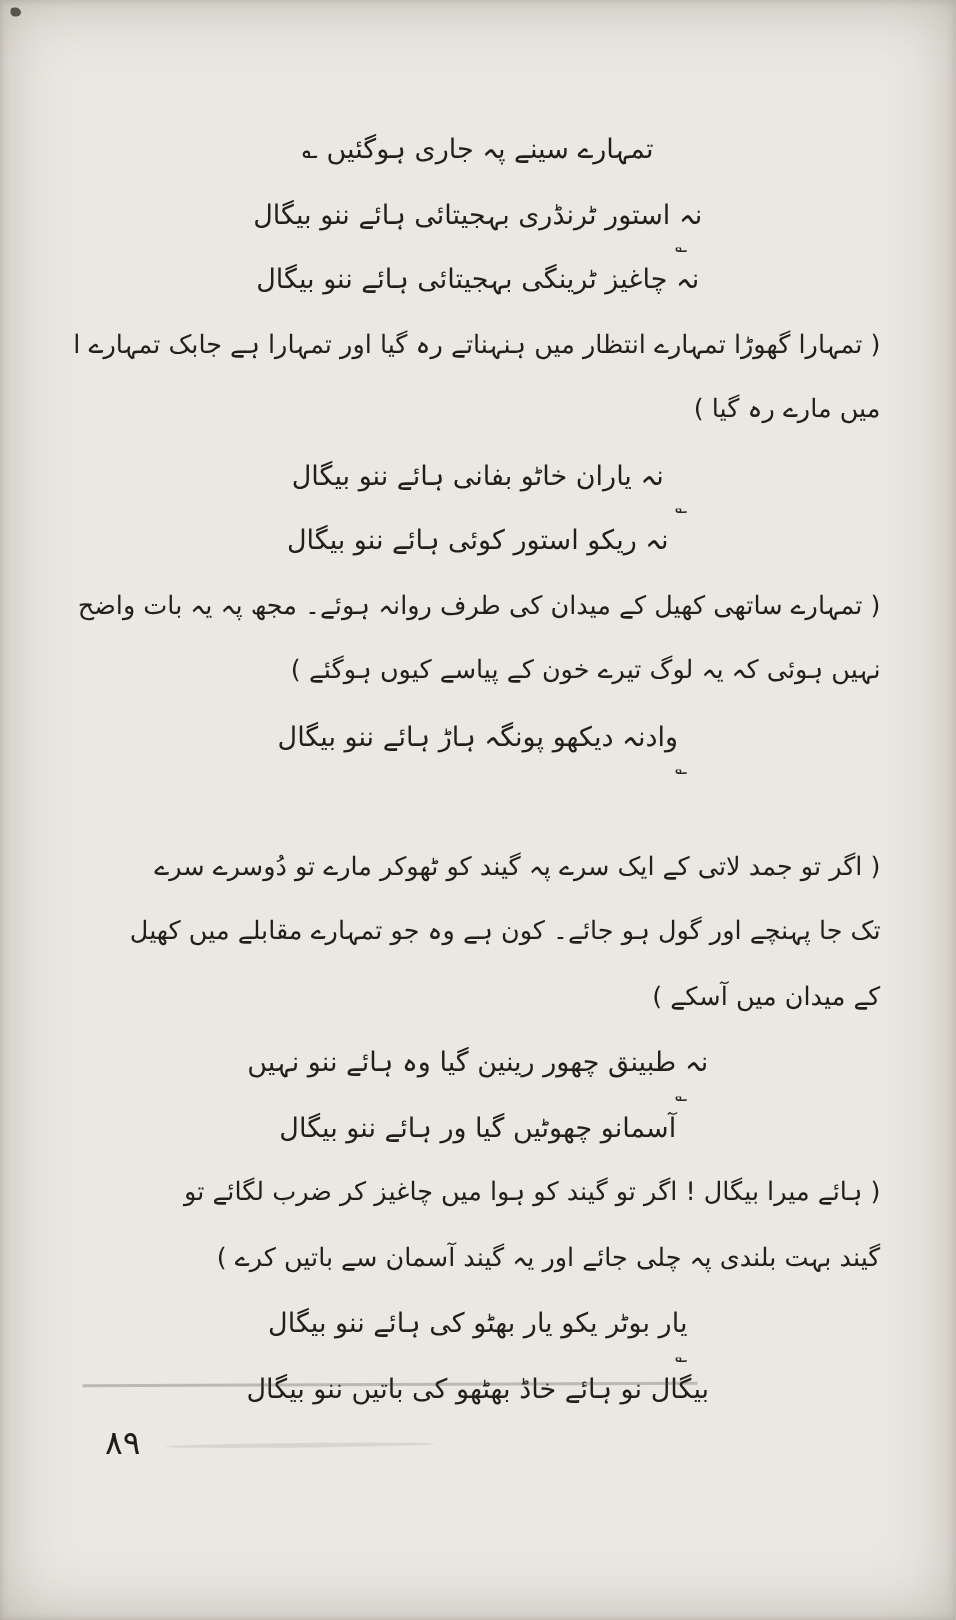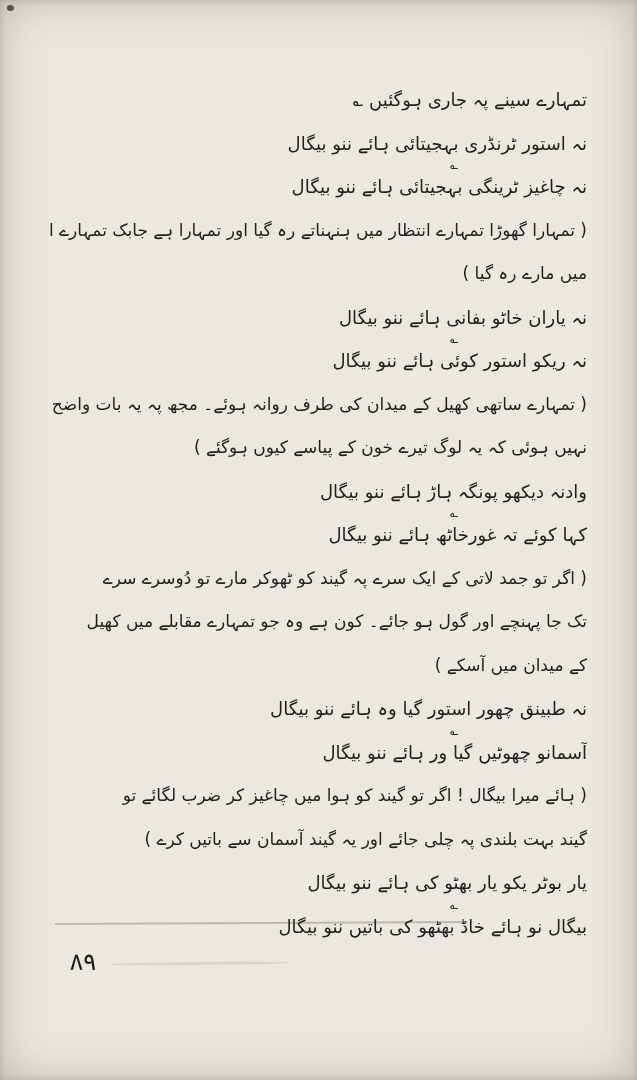--- a/index.html
+++ b/index.html
@@ -45,20 +45,21 @@
     line-height: 43.5px;
     white-space: nowrap;
     overflow: hidden;
   }
   .prose {
     text-align: right;
     font-size: 17px;
     letter-spacing: 0.2px;
   }
   .verse {
+    text-align: center;
     font-size: 18px;
   }
   .verse-marker {
     position: absolute;
     left: 400px;
     top: -12px;
     height: 22px;
     line-height: 22px;
     font-size: 14px;
     color: #2a2722;
@@ -73,21 +74,20 @@
     background: rgba(70, 64, 56, 0.28);
     transform: rotate(-0.25deg);
   }
   .page-number {
     position: absolute;
     top: 950px;
     left: 70px;
     font-size: 22px;
     color: #1f1c18;
     direction: rtl;
-    font-family: Liberation Serif, serif;
   }
   .smudge {
     position: absolute;
     top: 962px;
     left: 110px;
     width: 180px;
     height: 3px;
     background: rgba(90, 84, 74, 0.12);
     border-radius: 50%;
     transform: rotate(-0.6deg);
@@ -108,26 +108,26 @@
     <div class="line prose">( تمہارا گھوڑا تمہارے انتظار میں ہنہناتے رہ گیا اور تمہارا ہے جابک تمہارے انتظار</div>
     <div class="line prose">میں مارے رہ گیا )</div>
     <div class="line verse">نہ یاران خاٹو بفانی ہائے ننو بیگال</div>
     <div class="line verse">
       <span class="verse-marker">؎</span><span>نہ ریکو استور کوئی ہائے ننو بیگال</span>
     </div>
     <div class="line prose">( تمہارے ساتھی کھیل کے میدان کی طرف روانہ ہوئے۔ مجھ پہ یہ بات واضح</div>
     <div class="line prose">نہیں ہوئی کہ یہ لوگ تیرے خون کے پیاسے کیوں ہوگئے )</div>
     <div class="line verse">وادنہ دیکھو پونگہ ہاڑ ہائے ننو بیگال</div>
     <div class="line verse">
-      <span class="verse-marker">؎</span><span>کہا کوئے تہ غورخاٹھ ہائے ننو بیگال</span>
+      <span class="verse-marker">؎</span>
     </div>
     <div class="line prose">( اگر تو جمد لاتی کے ایک سرے پہ گیند کو ٹھوکر مارے تو دُوسرے سرے</div>
     <div class="line prose">تک جا پہنچے اور گول ہو جائے۔ کون ہے وہ جو تمہارے مقابلے میں کھیل</div>
     <div class="line prose">کے میدان میں آسکے )</div>
-    <div class="line verse">نہ طبینق چھور استور گیا وہ ہائے ننو بیگال</div>
+    <div class="line verse">نہ طبینق چھور رینین گیا وہ ہائے ننو نہیں</div>
     <div class="line verse">
       <span class="verse-marker">؎</span><span>آسمانو چھوٹیں گیا ور ہائے ننو بیگال</span>
     </div>
     <div class="line prose">( ہائے میرا بیگال ! اگر تو گیند کو ہوا میں چاغیز کر ضرب لگائے تو</div>
     <div class="line prose">گیند بہت بلندی پہ چلی جائے اور یہ گیند آسمان سے باتیں کرے )</div>
     <div class="line verse">یار بوٹر یکو یار بھٹو کی ہائے ننو بیگال</div>
     <div class="line verse">
       <span class="verse-marker">؎</span><span>بیگال نو ہائے خاڈ بھٹھو کی باتیں ننو بیگال</span>
     </div>
   </div>

